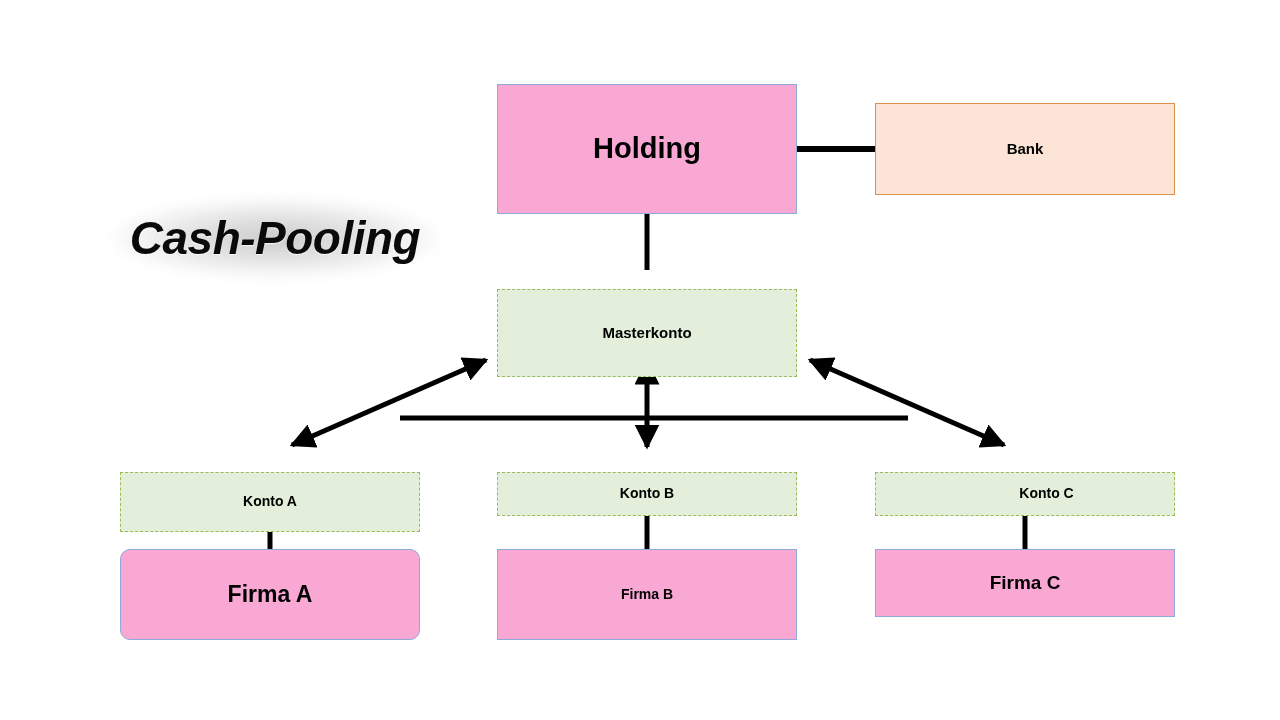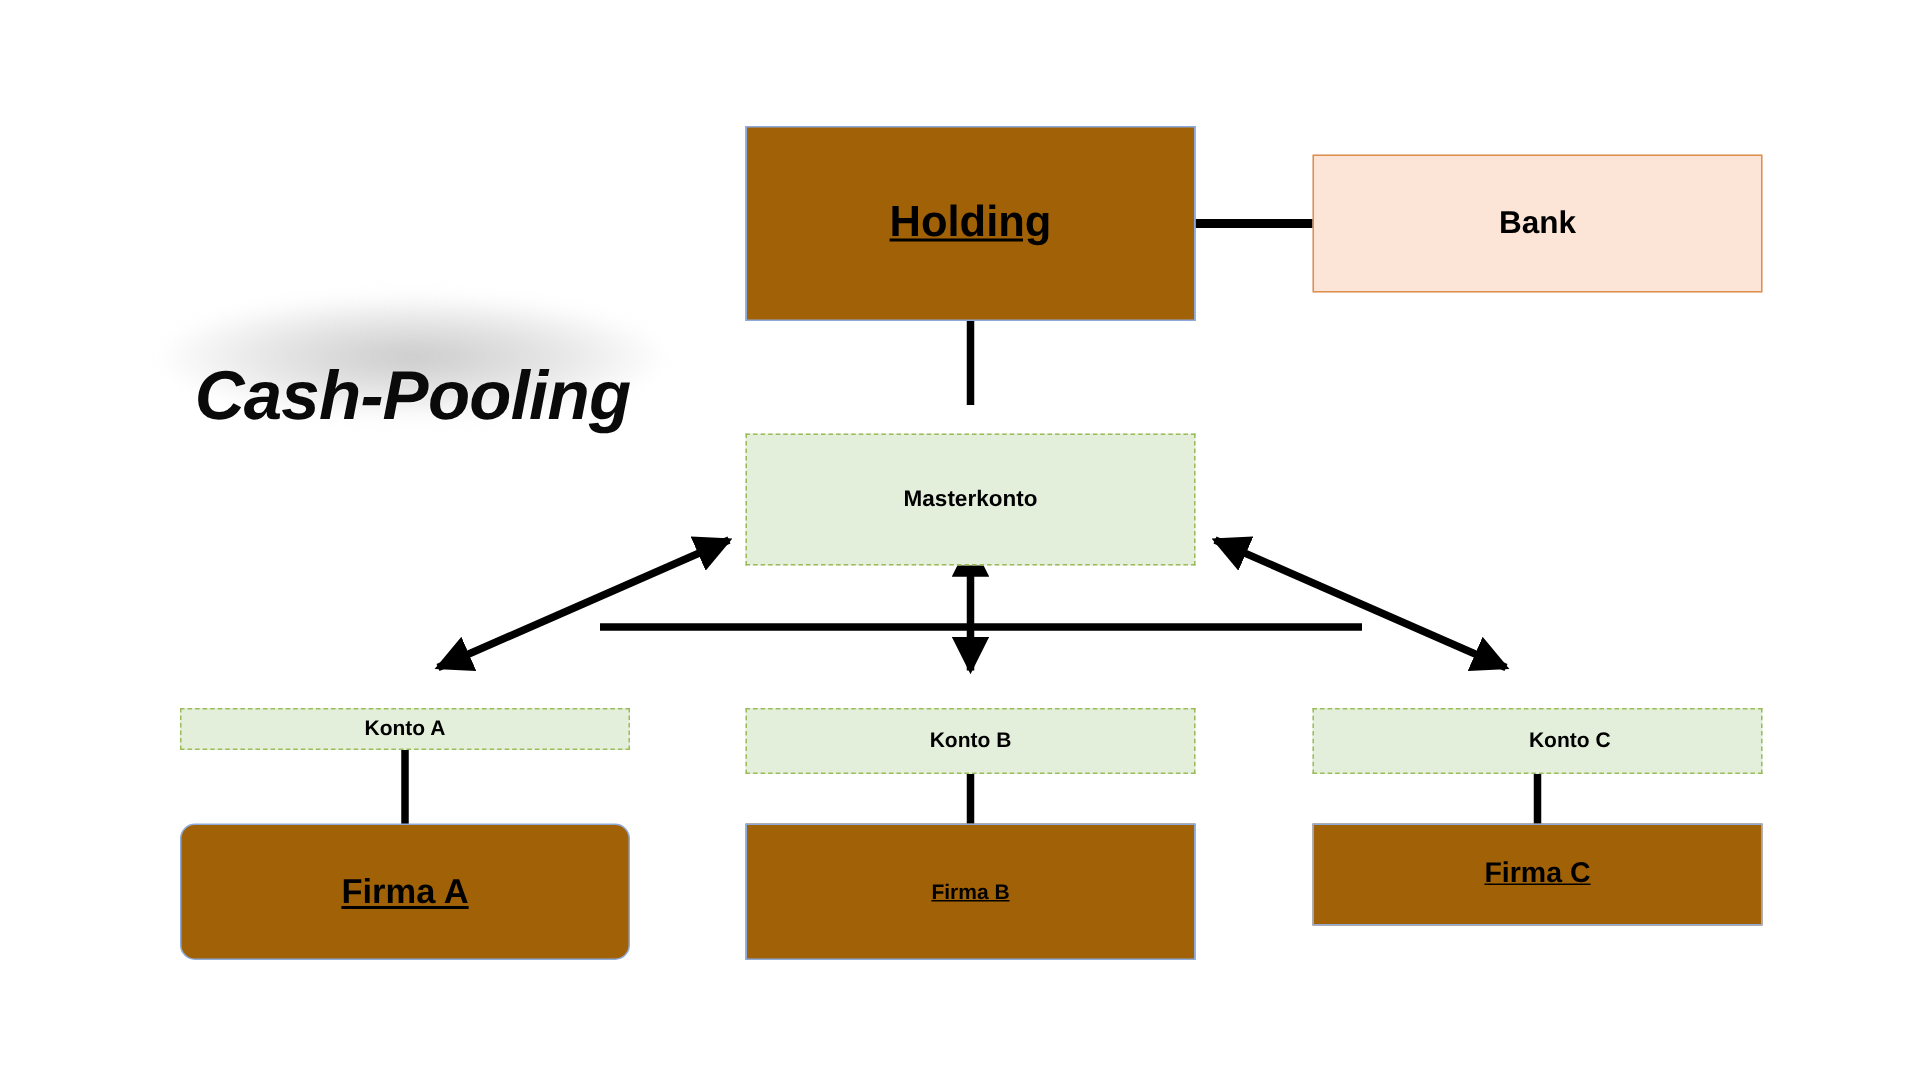--- a/index.html
+++ b/index.html
@@ -29,43 +29,42 @@
     position: absolute;
     box-sizing: border-box;
     display: flex;
     align-items: center;
     justify-content: center;
     text-align: center;
     color: #000000;
     line-height: 1.1;
   }
   .node-company {
-    background: #a16207;
+    background: #f9a8d4;
     border: 1px solid #8eaadb;
-    text-decoration: underline;
   }
   .node-bank {
     background: #fce4d6;
     border: 1px solid #dd8f50;
   }
   .node-account {
     background: #e3efda;
     border: 1px dashed #9bbb59;
     margin-top: 20px;
   }
 
   
   #title-wrap {
     position: absolute;
     left: 60px;
     top: 185px;
     width: 430px;
     height: 105px;
     display: flex;
-    align-items: flex-end;
+    align-items: center;
     justify-content: center;
   }
   #title-glow {
     position: absolute;
     left: 50%;
     top: 50%;
     transform: translate(-50%, -50%);
     width: 330px;
     height: 80px;
     border-radius: 50%;
@@ -87,29 +86,29 @@
     text-shadow: 0 1px 1px rgba(255,255,255,0.85);
   }
 
   
   #node-holding {
     left: 497px;  top: 84px;  width: 300px;  height: 130px;
     font-size: 29px; font-weight: bold;
   }
   #node-bank {
     left: 875px;  top: 103px; width: 300px;  height: 92px;
-    font-size: 21px; font-weight: bold;
+    font-size: 15px; font-weight: bold;
   }
   #node-masterkonto {
     left: 497px;  top: 269px; width: 300px;  height: 88px;
     font-size: 15px; font-weight: bold;
   }
 
   
-  #node-konto-a { left: 120px; top: 452px; width: 300px; height: 28px; font-size: 14px; font-weight: bold; }
+  #node-konto-a { left: 120px; top: 452px; width: 300px; height: 60px; font-size: 14px; font-weight: bold; }
   #node-konto-b { left: 497px; top: 452px; width: 300px; height: 44px; font-size: 14px; font-weight: bold; }
   #node-konto-c { left: 875px; top: 452px; width: 300px; height: 44px; font-size: 14px; font-weight: bold; padding-left: 43px; }
 
   
   #node-firma-a { left: 120px; top: 549px; width: 300px; height: 91px; font-size: 23px; font-weight: bold; border-radius: 10px; }
   #node-firma-b { left: 497px; top: 549px; width: 300px; height: 91px; font-size: 14px; font-weight: bold; }
   #node-firma-c { left: 875px; top: 549px; width: 300px; height: 68px; font-size: 19px; font-weight: bold; }
 </style>
 </head>
 <body>

